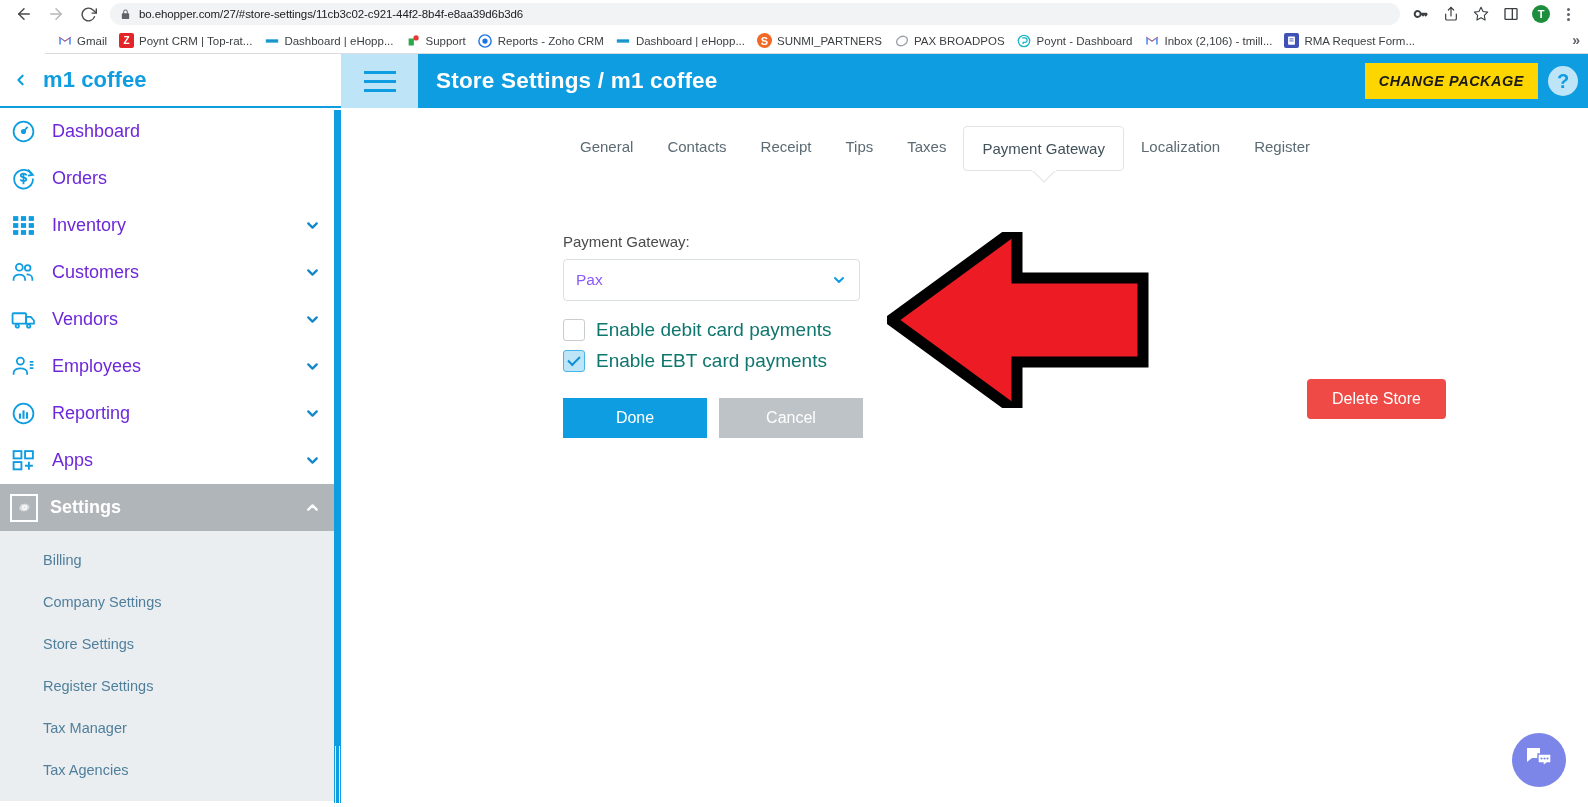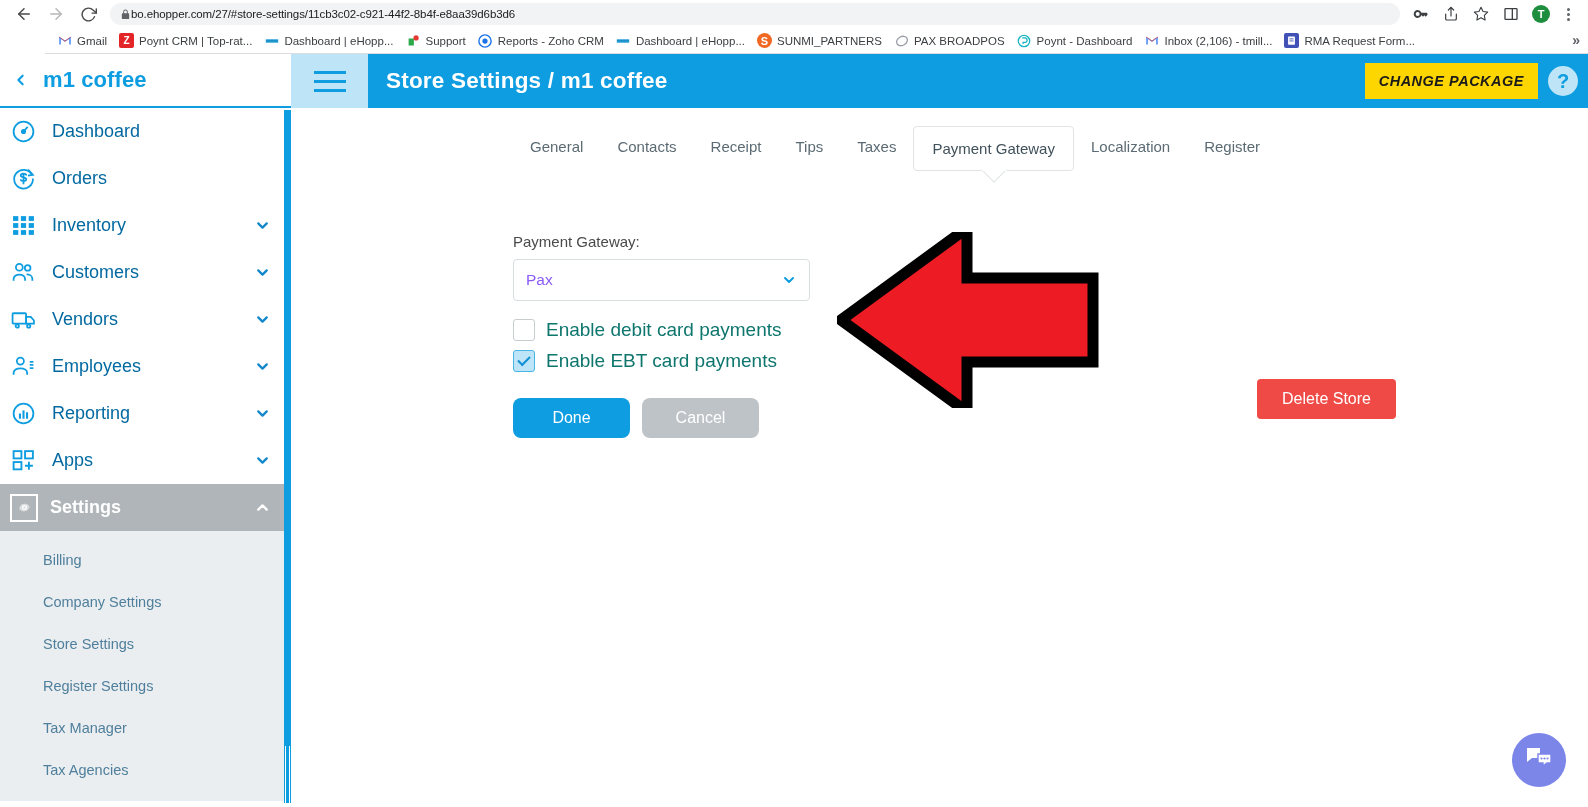--- a/index.html
+++ b/index.html
@@ -34,20 +34,21 @@
   .omnibox {
     flex: 1 1 auto;
     height: 22px;
     background: #f1f3f4;
     border-radius: 12px;
     display: flex;
     align-items: center;
     padding: 0 10px;
     margin-left: 6px;
     margin-right: 6px;
+    gap: 8px;
     min-width: 0;
   }
   .lock-icon { flex: 0 0 auto; color: #5f6368; display:flex; align-items:center;}
   .url-text {
     font-size: 11.5px;
     color: #202124;
     white-space: nowrap;
     overflow: hidden;
     text-overflow: ellipsis;
     letter-spacing: -0.1px;
@@ -110,21 +111,21 @@
   .app {
     width: 1588px;
     height: 749px;
     display: flex;
     position: relative;
     background: #ffffff;
   }
 
   
   .sidebar {
-    width: 291px;
+    width: 341px;
     height: 749px;
     background: #ffffff;
     position: relative;
     flex: 0 0 auto;
     overflow: hidden;
   }
   .sb-header {
     height: 54px;
     display: flex;
     align-items: center;
@@ -153,21 +154,21 @@
     gap: 12px;
     color: #4a7b96;
     font-size: 18px;
   }
   .sb-item .sb-ico {
     width: 34px; height: 30px;
     flex: 0 0 auto;
     display:flex; align-items:center; justify-content:center;
     color: #0e9de0;
   }
-  .sb-item .sb-label { flex: 1 1 auto; color:#0369a1; }
+  .sb-item .sb-label { flex: 1 1 auto; color:#6d28d9; }
   .sb-item .sb-chev { flex: 0 0 auto; color:#1287c9; display:flex; }
   .sb-item.active {
     background: #b0b5b9;
     color: #ffffff;
   }
   .sb-item.active .sb-label { color:#ffffff; font-weight: bold; }
   .sb-item.active .sb-ico {
     color: #ffffff;
     border: 2px solid #ffffff;
     width: 28px; height: 28px;
@@ -353,22 +354,22 @@
     transform: rotate(-45deg);
     margin-top: -3px;
   }
   .check-label { font-size: 19px; color: #0f766e; }
 
   .btn-row {
     display: flex; gap: 12px;
     margin-top: 26px;
   }
   .btn {
-    width: 117px; height: 40px;
-    border: none; border-radius: 8px;
+    width: 144px; height: 40px;
+    border: none; border-radius: 0;
     color: #ffffff;
     font-size: 16px;
     cursor: pointer;
     font-family: "Liberation Sans", sans-serif;
   }
   .btn-done { background: #0e9de0; }
   .btn-cancel { background: #bec3c7; }
 
   .btn-delete {
     position: absolute;

